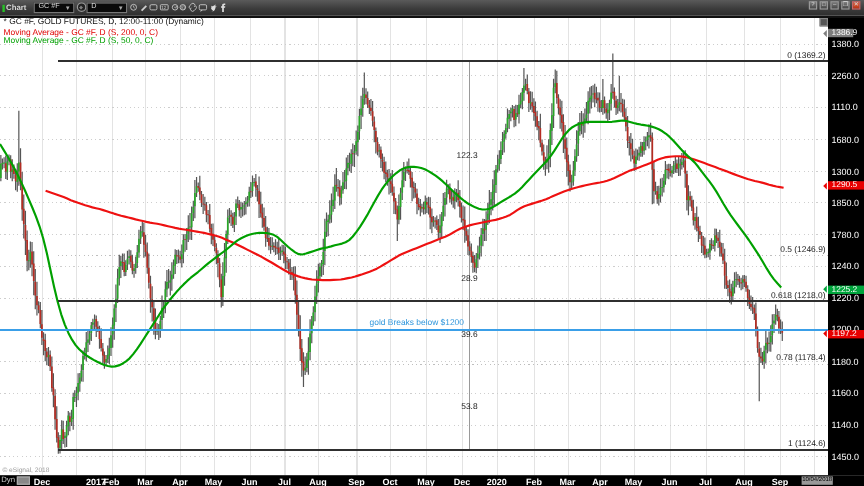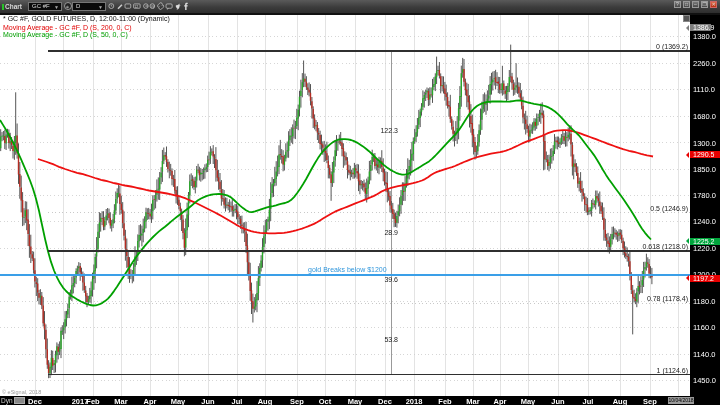--- a/index.html
+++ b/index.html
@@ -116,21 +116,21 @@
     <div class="ml" style="left:107px">Mar</div>
     <div class="ml" style="left:136px">Apr</div>
     <div class="ml" style="left:164px">May</div>
     <div class="ml" style="left:194px">Jun</div>
     <div class="ml" style="left:223px">Jul</div>
     <div class="ml" style="left:251px">Aug</div>
     <div class="ml" style="left:283px">Sep</div>
     <div class="ml" style="left:311px">Oct</div>
     <div class="ml" style="left:341px">May</div>
     <div class="ml" style="left:371px">Dec</div>
-    <div class="ml" style="left:400px">2018</div>
+    <div class="ml" style="left:400px">2020</div>
     <div class="ml" style="left:431px">Feb</div>
     <div class="ml" style="left:459px">Mar</div>
     <div class="ml" style="left:486px">Apr</div>
     <div class="ml" style="left:514px">May</div>
     <div class="ml" style="left:544px">Jun</div>
     <div class="ml" style="left:574px">Jul</div>
     <div class="ml" style="left:606px">Aug</div>
     <div class="ml" style="left:636px">Sep</div>
   </div>
 <div style="position:absolute;left:668px;top:397px;width:26px;height:7px;background:#999;color:#000;font-size:5px;line-height:7px;text-align:center">10/04/2018</div>

